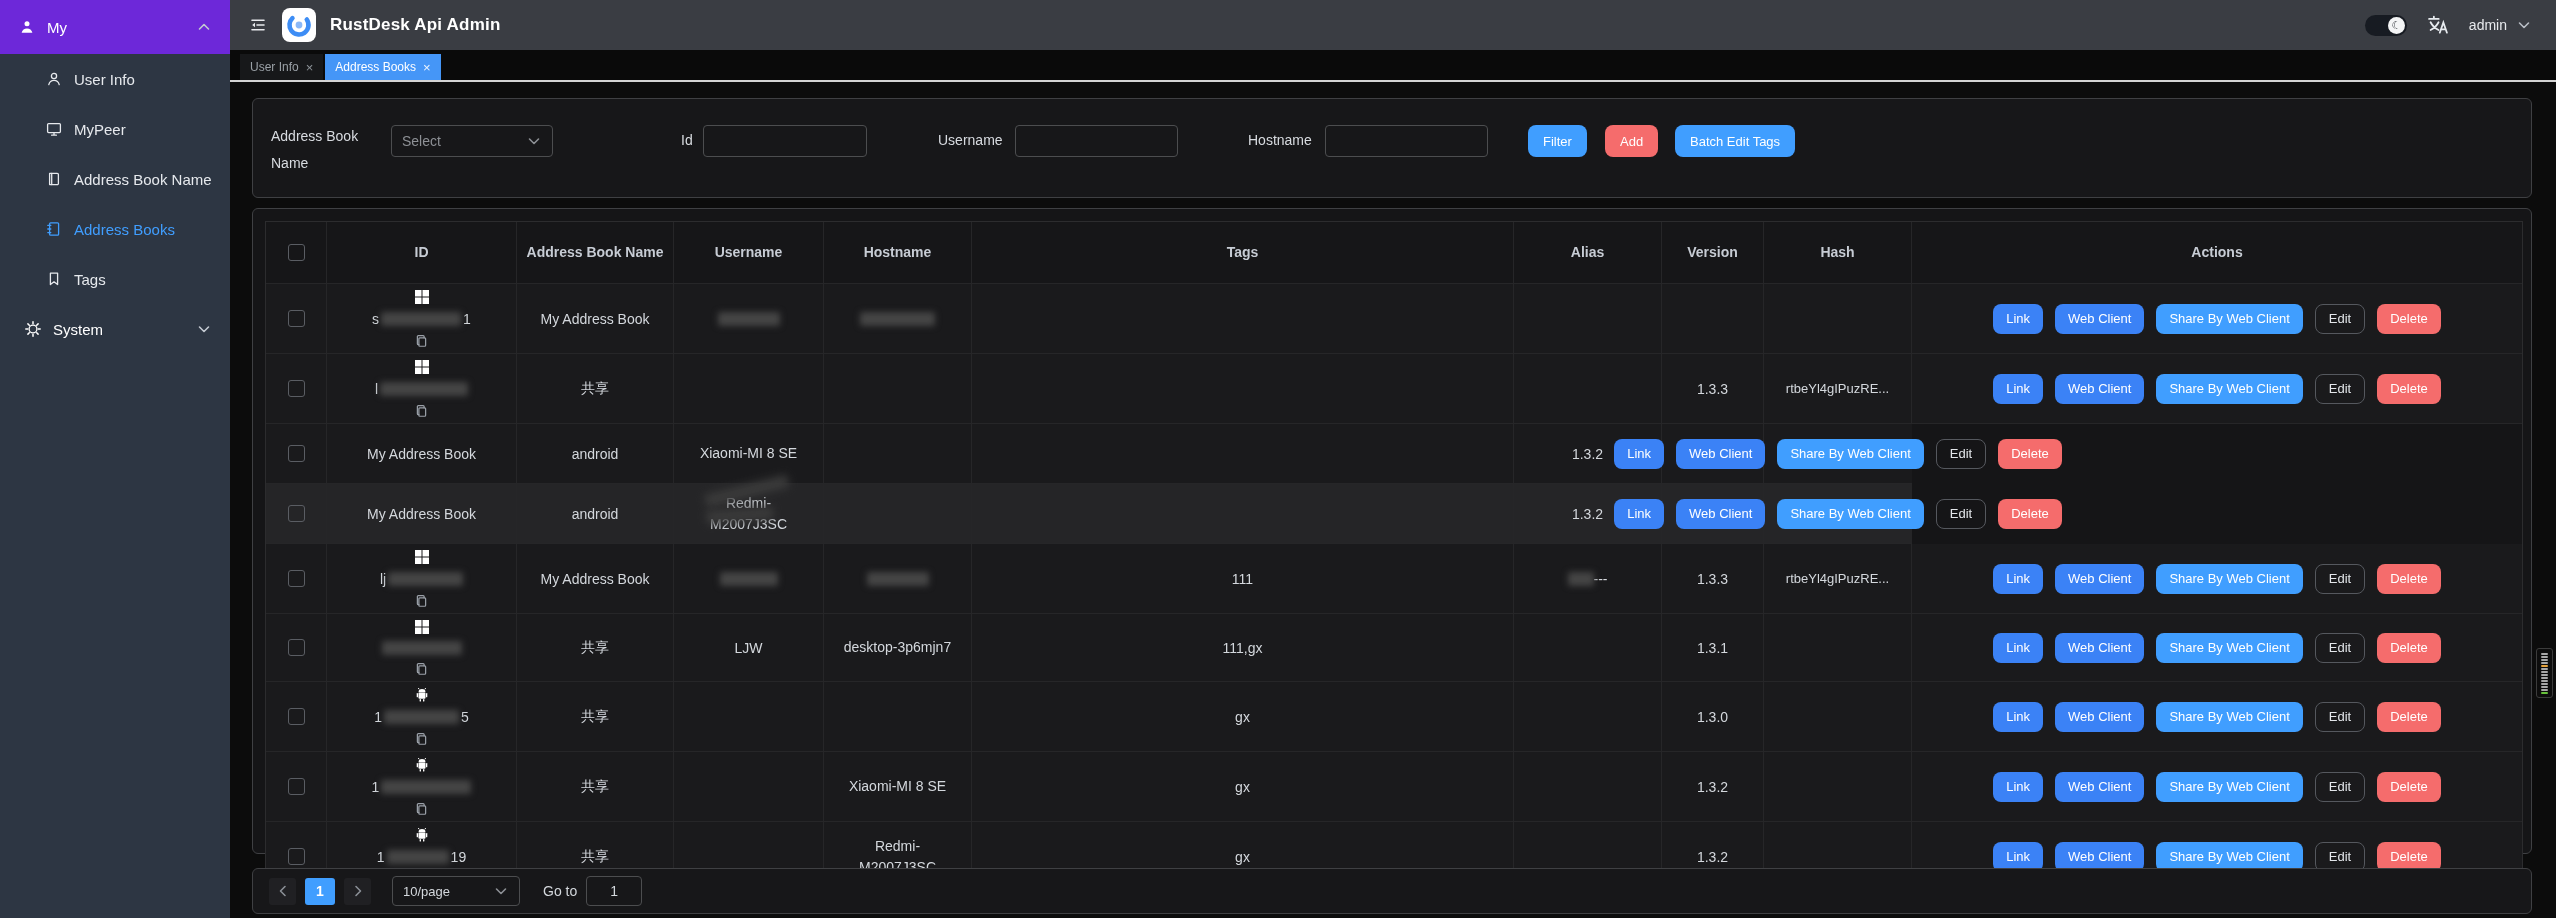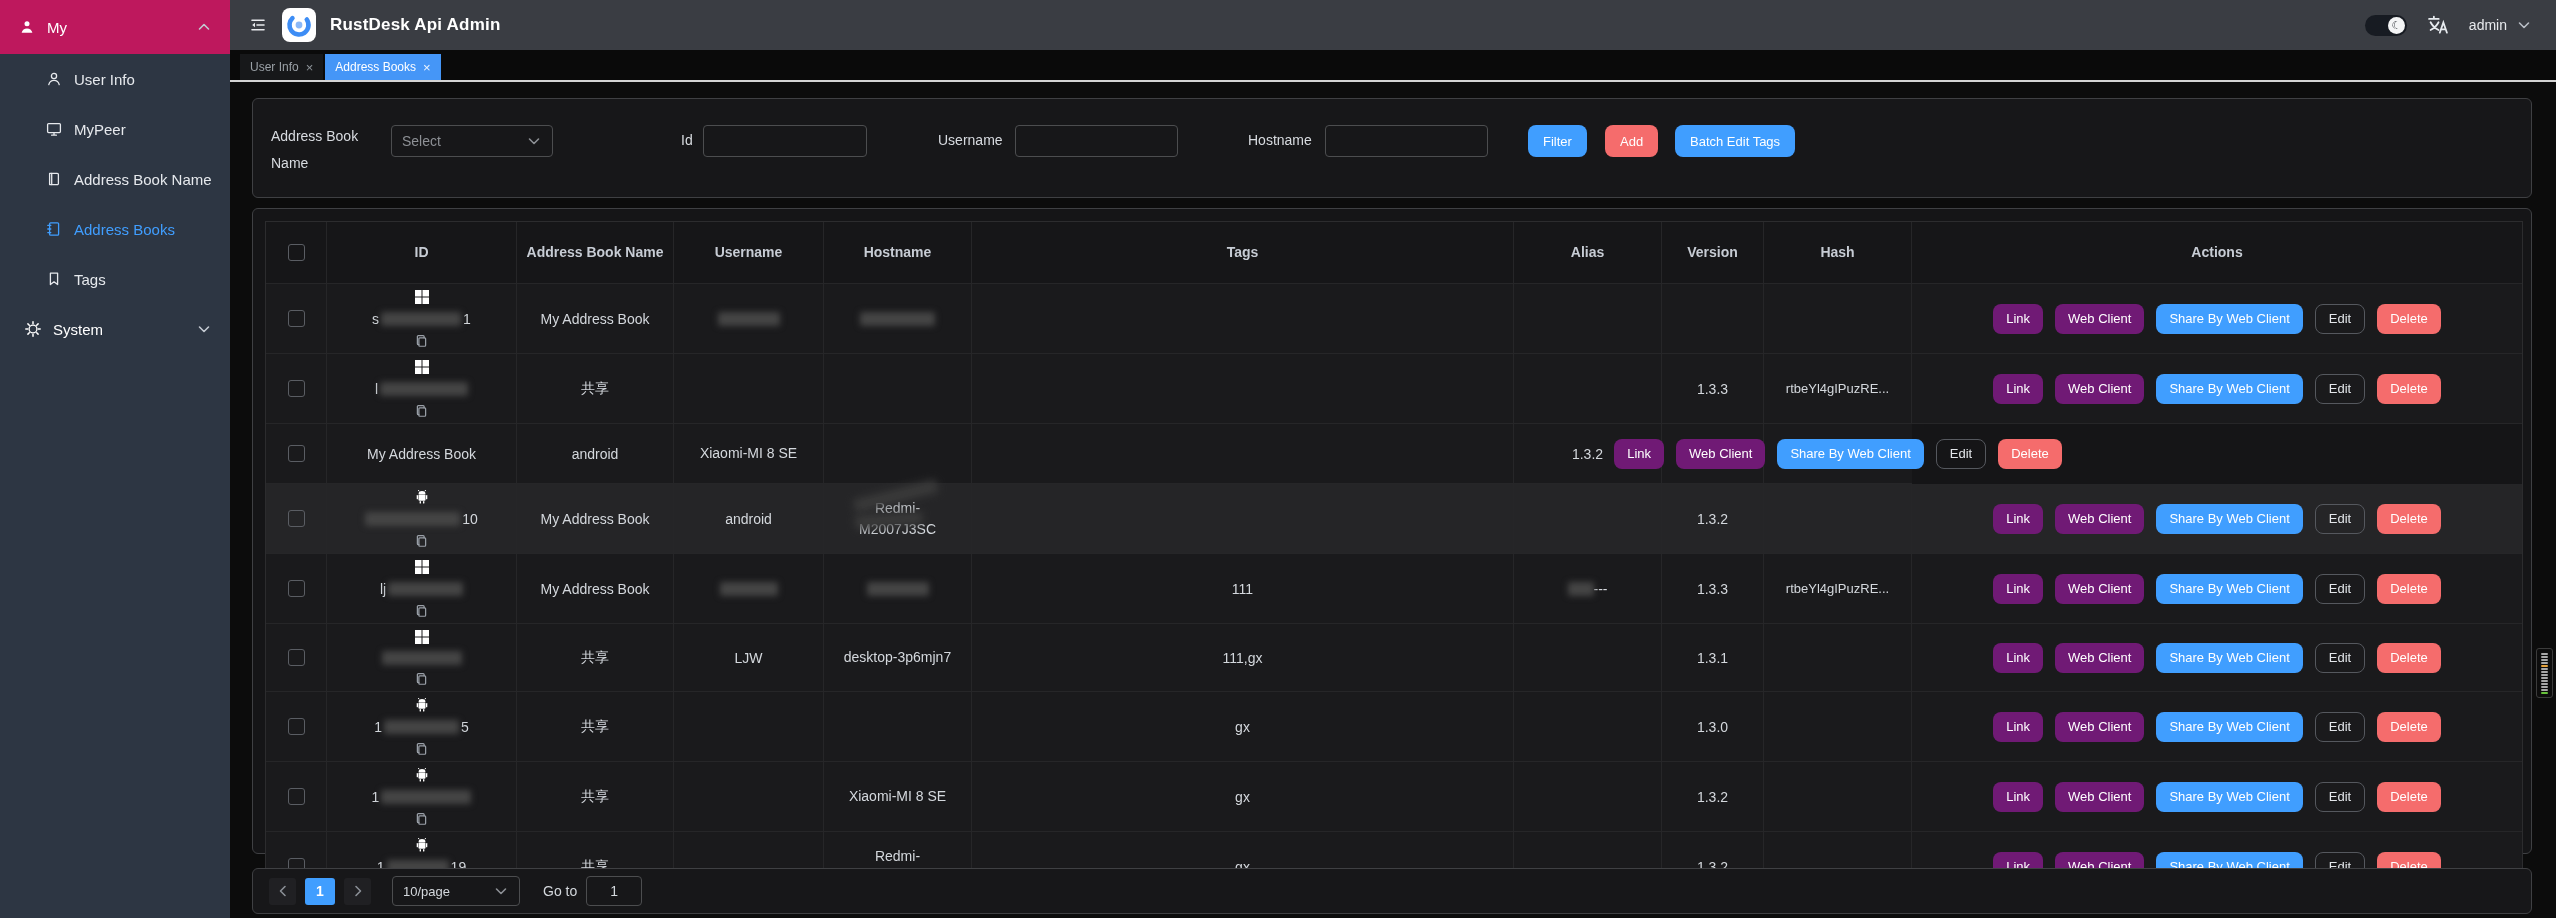--- a/index.html
+++ b/index.html
@@ -1,21 +1,21 @@
 <!DOCTYPE html>
 <html><head>
 <meta charset="utf-8">
 <style>
   html,body{margin:0;padding:0;background:#000;}
   .app{position:relative;width:2556px;height:918px;background:#0c0c0c;overflow:hidden;
        font-family:"Liberation Sans",sans-serif;-webkit-font-smoothing:antialiased;}
 
   
   .sidebar{position:absolute;left:0;top:0;width:230px;height:100%;background:#2d3643;color:#e6e9ed;}
-  .side-group{height:54px;display:flex;align-items:center;gap:12px;padding:0 18px;font-size:15px;color:#fff;cursor:pointer;background:#be185d;}
+  .side-group{height:54px;display:flex;align-items:center;gap:12px;padding:0 18px;font-size:15px;color:#fff;cursor:pointer;background:#6d28d9;}
   .side-group .chev{margin-left:auto;color:#c3c9d1;}
   .side-item{height:50px;display:flex;align-items:center;gap:12px;padding-left:45px;font-size:15px;color:#e6e9ed;cursor:pointer;}
   .side-item.active{color:#409eff;}
   .side-system{height:50px;display:flex;align-items:center;gap:12px;padding:0 18px 0 24px;font-size:15px;color:#fff;cursor:pointer;}
   .side-system .chev{margin-left:auto;color:#c3c9d1;}
   .icon16{width:17px;height:17px;display:inline-flex;align-items:center;justify-content:center;flex:none;}
 
   
   .topbar{position:absolute;left:230px;top:0;right:0;height:50px;background:#3a3d43;display:flex;align-items:center;gap:14px;padding:0 24px 0 18px;}
   .hamburger{width:20px;height:20px;color:#e8eaed;cursor:pointer;display:flex;align-items:center;}
@@ -39,21 +39,21 @@
   .panel{position:absolute;left:22px;right:24px;border:1px solid #3f4043;border-radius:6px;background:#171719;}
   .filter-panel{top:16px;height:98px;}
   .table-panel{top:126px;height:644px;background:#151517;}
   .pager-panel{top:786px;height:44px;}
 
   
   .f-label{position:absolute;color:#d8dbe0;font-size:14px;}
   .f-input{position:absolute;height:32px;border:1px solid #4c4d4f;border-radius:4px;background:transparent;box-sizing:border-box;}
   .f-select{display:flex;align-items:center;justify-content:space-between;padding:0 10px;color:#8d9095;font-size:14px;cursor:pointer;}
   .btn{display:inline-flex;align-items:center;justify-content:center;height:32px;border-radius:8px;color:#fff;font-size:13px;cursor:pointer;white-space:nowrap;box-sizing:border-box;}
-  .btn.blue{background:#409eff;} .btn.green{background:#701a75;} .btn.red{background:#f56c6c;}
+  .btn.blue{background:#409eff;} .btn.green{background:#3b82f6;} .btn.red{background:#f56c6c;}
   .btn.plain{background:transparent;border:1px solid #55585e;color:#e3e6ea;}
   .f-btn{position:absolute;top:26px;padding:0 15px;}
 
   
   .tbl{position:absolute;left:12px;top:12px;width:2256px;border:1px solid #2c2c2e;box-sizing:content-box;}
   .trow{display:grid;grid-template-columns:61px 190px 157px 150px 148px 542px 148px 102px 148px 610px;}
   .trow > div{border-right:1px solid #262628;border-bottom:1px solid #262628;display:flex;align-items:center;justify-content:center;
               color:#d4d8dd;font-size:14px;box-sizing:border-box;min-height:60px;text-align:center;position:relative;}
   .trow > div:last-child{border-right:none;}
   .thead > div{min-height:62px;background:#161618;color:#c7ccd4;font-weight:700;line-height:1.45;padding:4px 8px;}
@@ -356,42 +356,20 @@
                 <span class="btn green">Web Client</span>
                 <span class="btn blue">Share By Web Client</span>
                 <span class="btn plain">Edit</span>
                 <span class="btn red">Delete</span>
               </div>
             </div>
             <div class="trow tbody-row hl">
               <div>
                 <span class="checkbox"></span>
               </div>
-              <div class="idcell">
-                <span class="icon16">
-                  <svg viewBox="0 0 16 16" width="16" height="16">
-                    <g fill="#ffffff">
-                      <path d="M5.1 2.3L4.3 1M10.9 2.3l.8-1.3" stroke="#ffffff" stroke-width="1" fill="none"></path>
-                      <path d="M4.5 5.2a3.5 3.3 0 0 1 7 0z"></path>
-                      <rect x="4.5" y="5.6" width="7" height="6.2" rx="1"></rect>
-                      <rect x="2.7" y="5.9" width="1.3" height="4.4" rx=".65"></rect>
-                      <rect x="12" y="5.9" width="1.3" height="4.4" rx=".65"></rect>
-                      <rect x="5.6" y="12.1" width="1.4" height="2.5" rx=".7"></rect>
-                      <rect x="9" y="12.1" width="1.4" height="2.5" rx=".7"></rect>
-                    </g>
-                  </svg>
-                </span>
-                <span style="display: inline-flex; align-items: center; gap: 2px;"><span class="redact" style="width: 95px;"></span>10</span>
-                <span class="copy">
-                  <svg viewBox="0 0 16 16" width="16" height="16" fill="none" stroke="currentColor" stroke-width="1.3" stroke-linecap="round" stroke-linejoin="round">
-                    <rect x="5.2" y="4.6" width="7.2" height="9" rx="1"></rect>
-                    <path d="M10.8 4.6V3.2a1 1 0 0 0-1-1H4.6a1 1 0 0 0-1 1v7.6a1 1 0 0 0 1 1h.6"></path>
-                  </svg>
-                </span>
-              </div>
               <div>My Address Book</div>
               <div>android</div>
               <div>
                 <span class="hostwrap hostname">Redmi-
 M2007J3SC<span class="smudge"></span><span class="smudge s2"></span></span>
               </div>
               <div></div>
               <div></div>
               <div>1.3.2</div>
               <div style="font-size: 13px;"></div>

